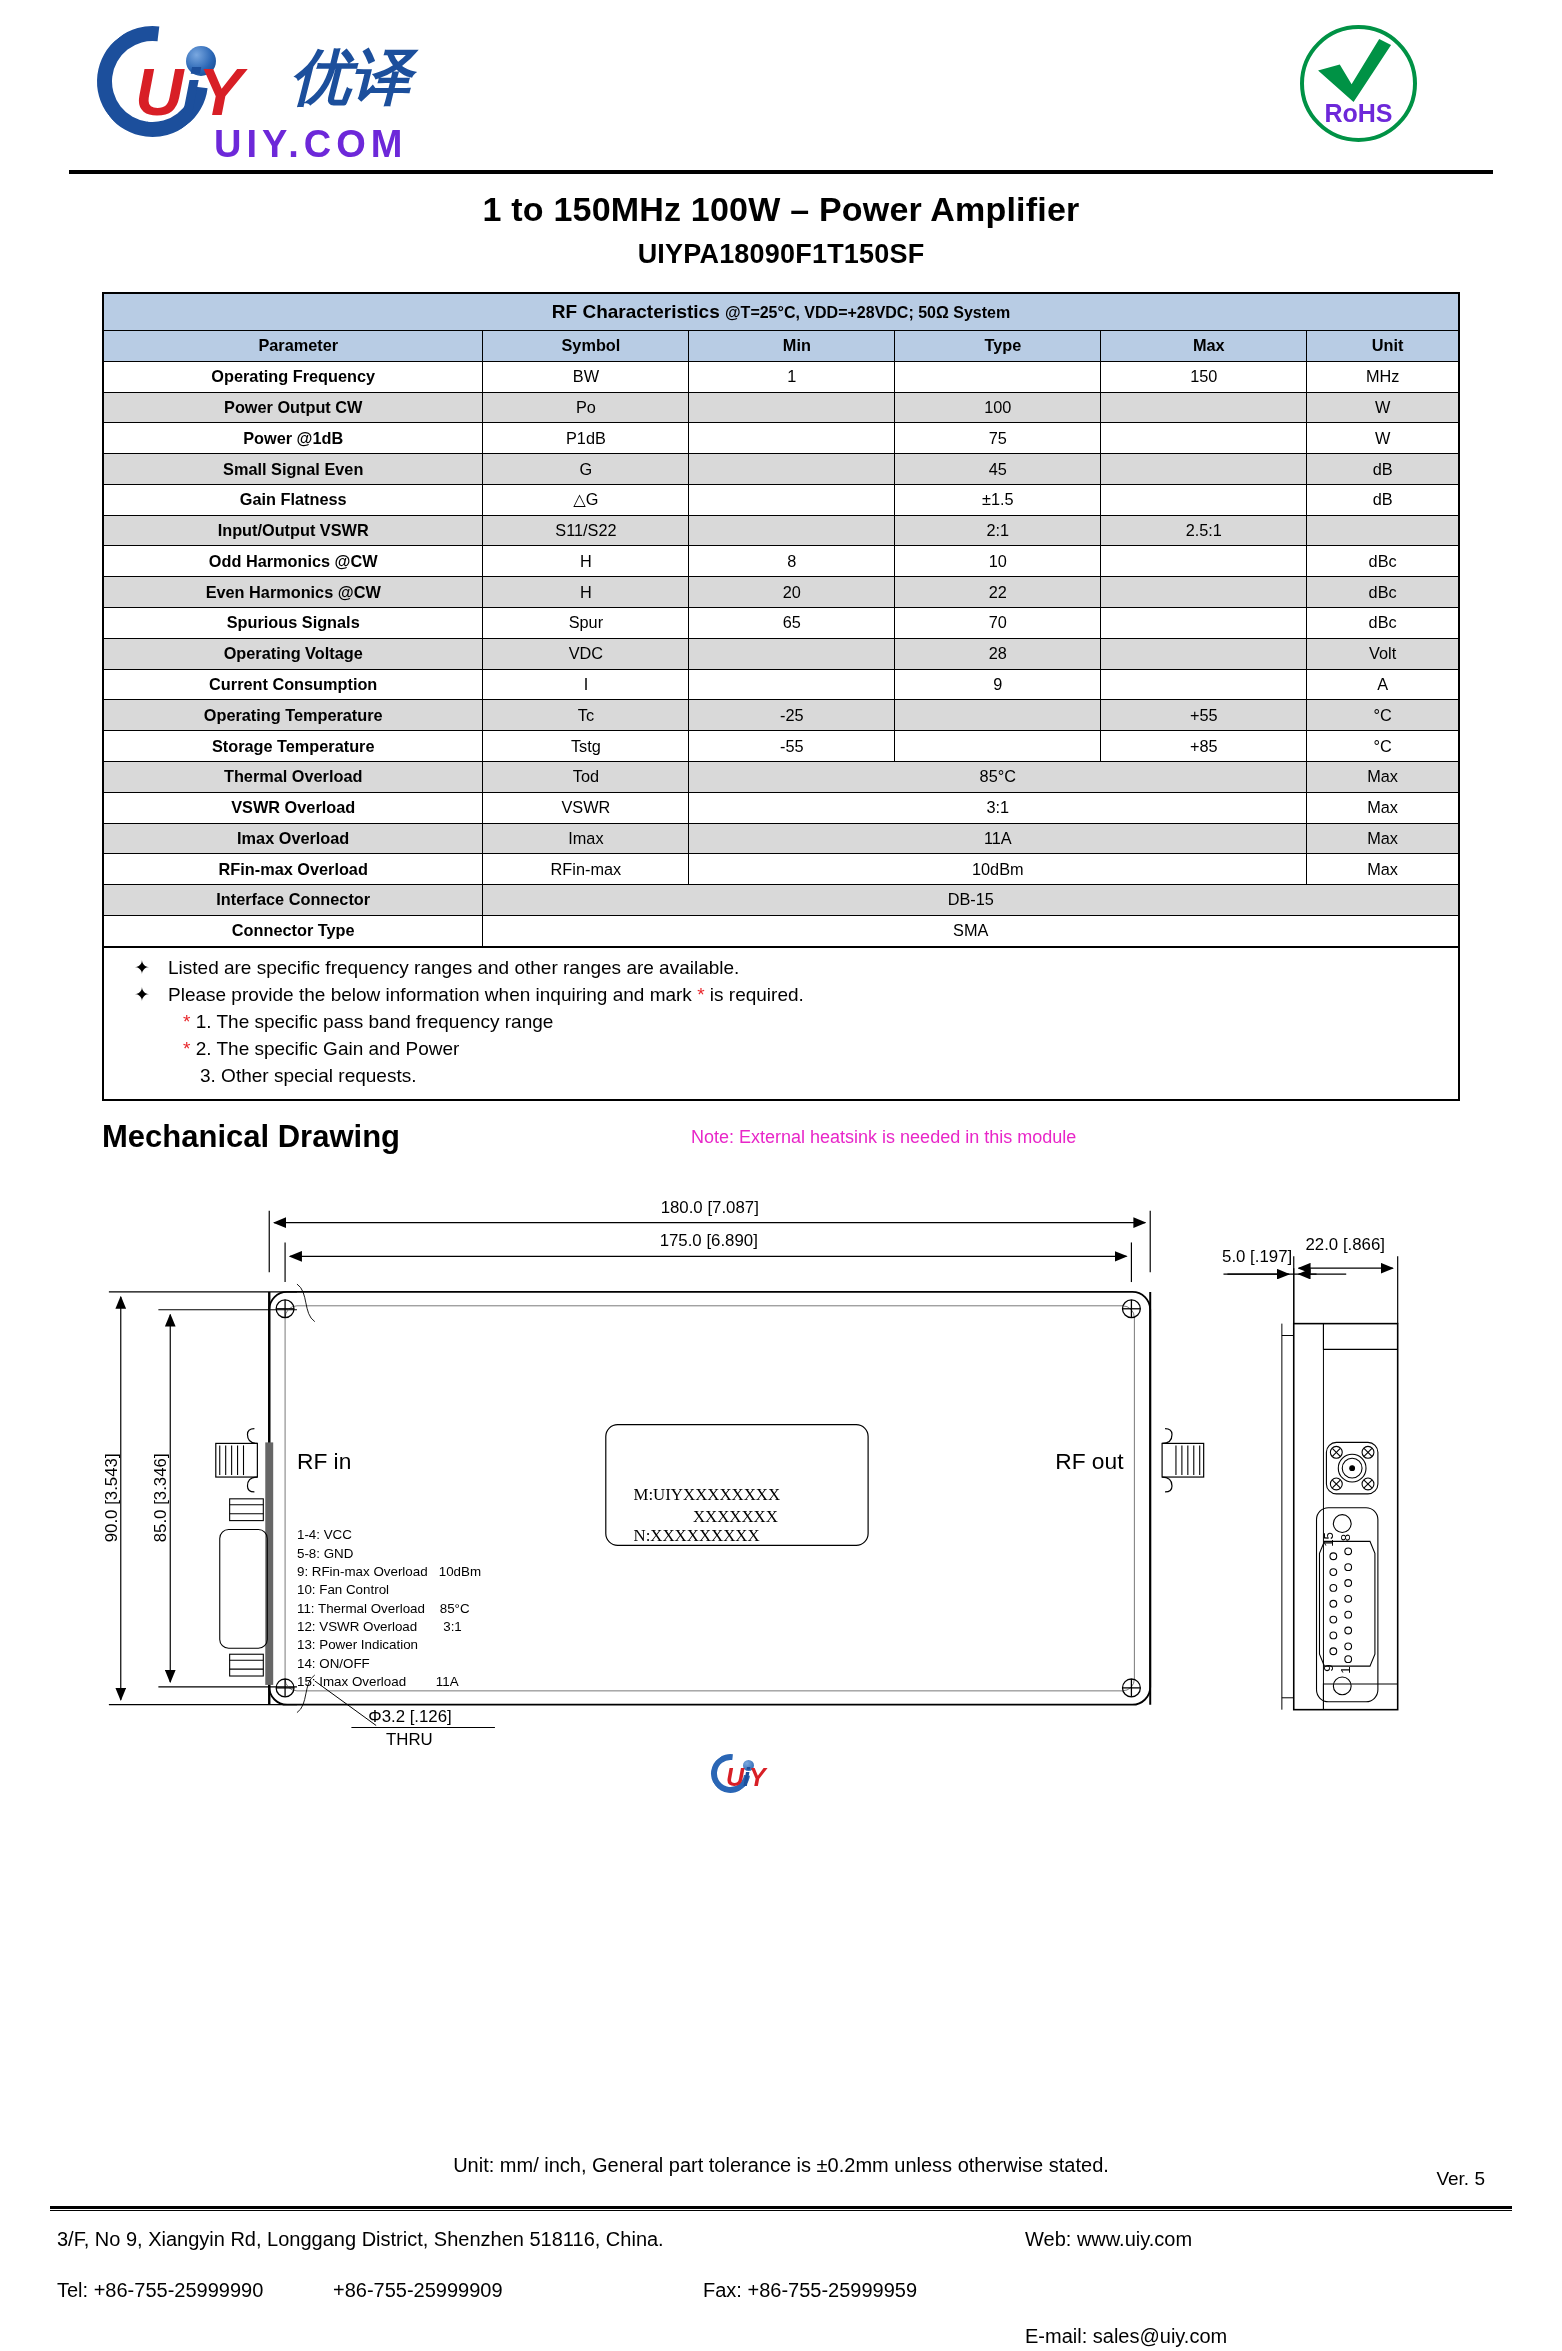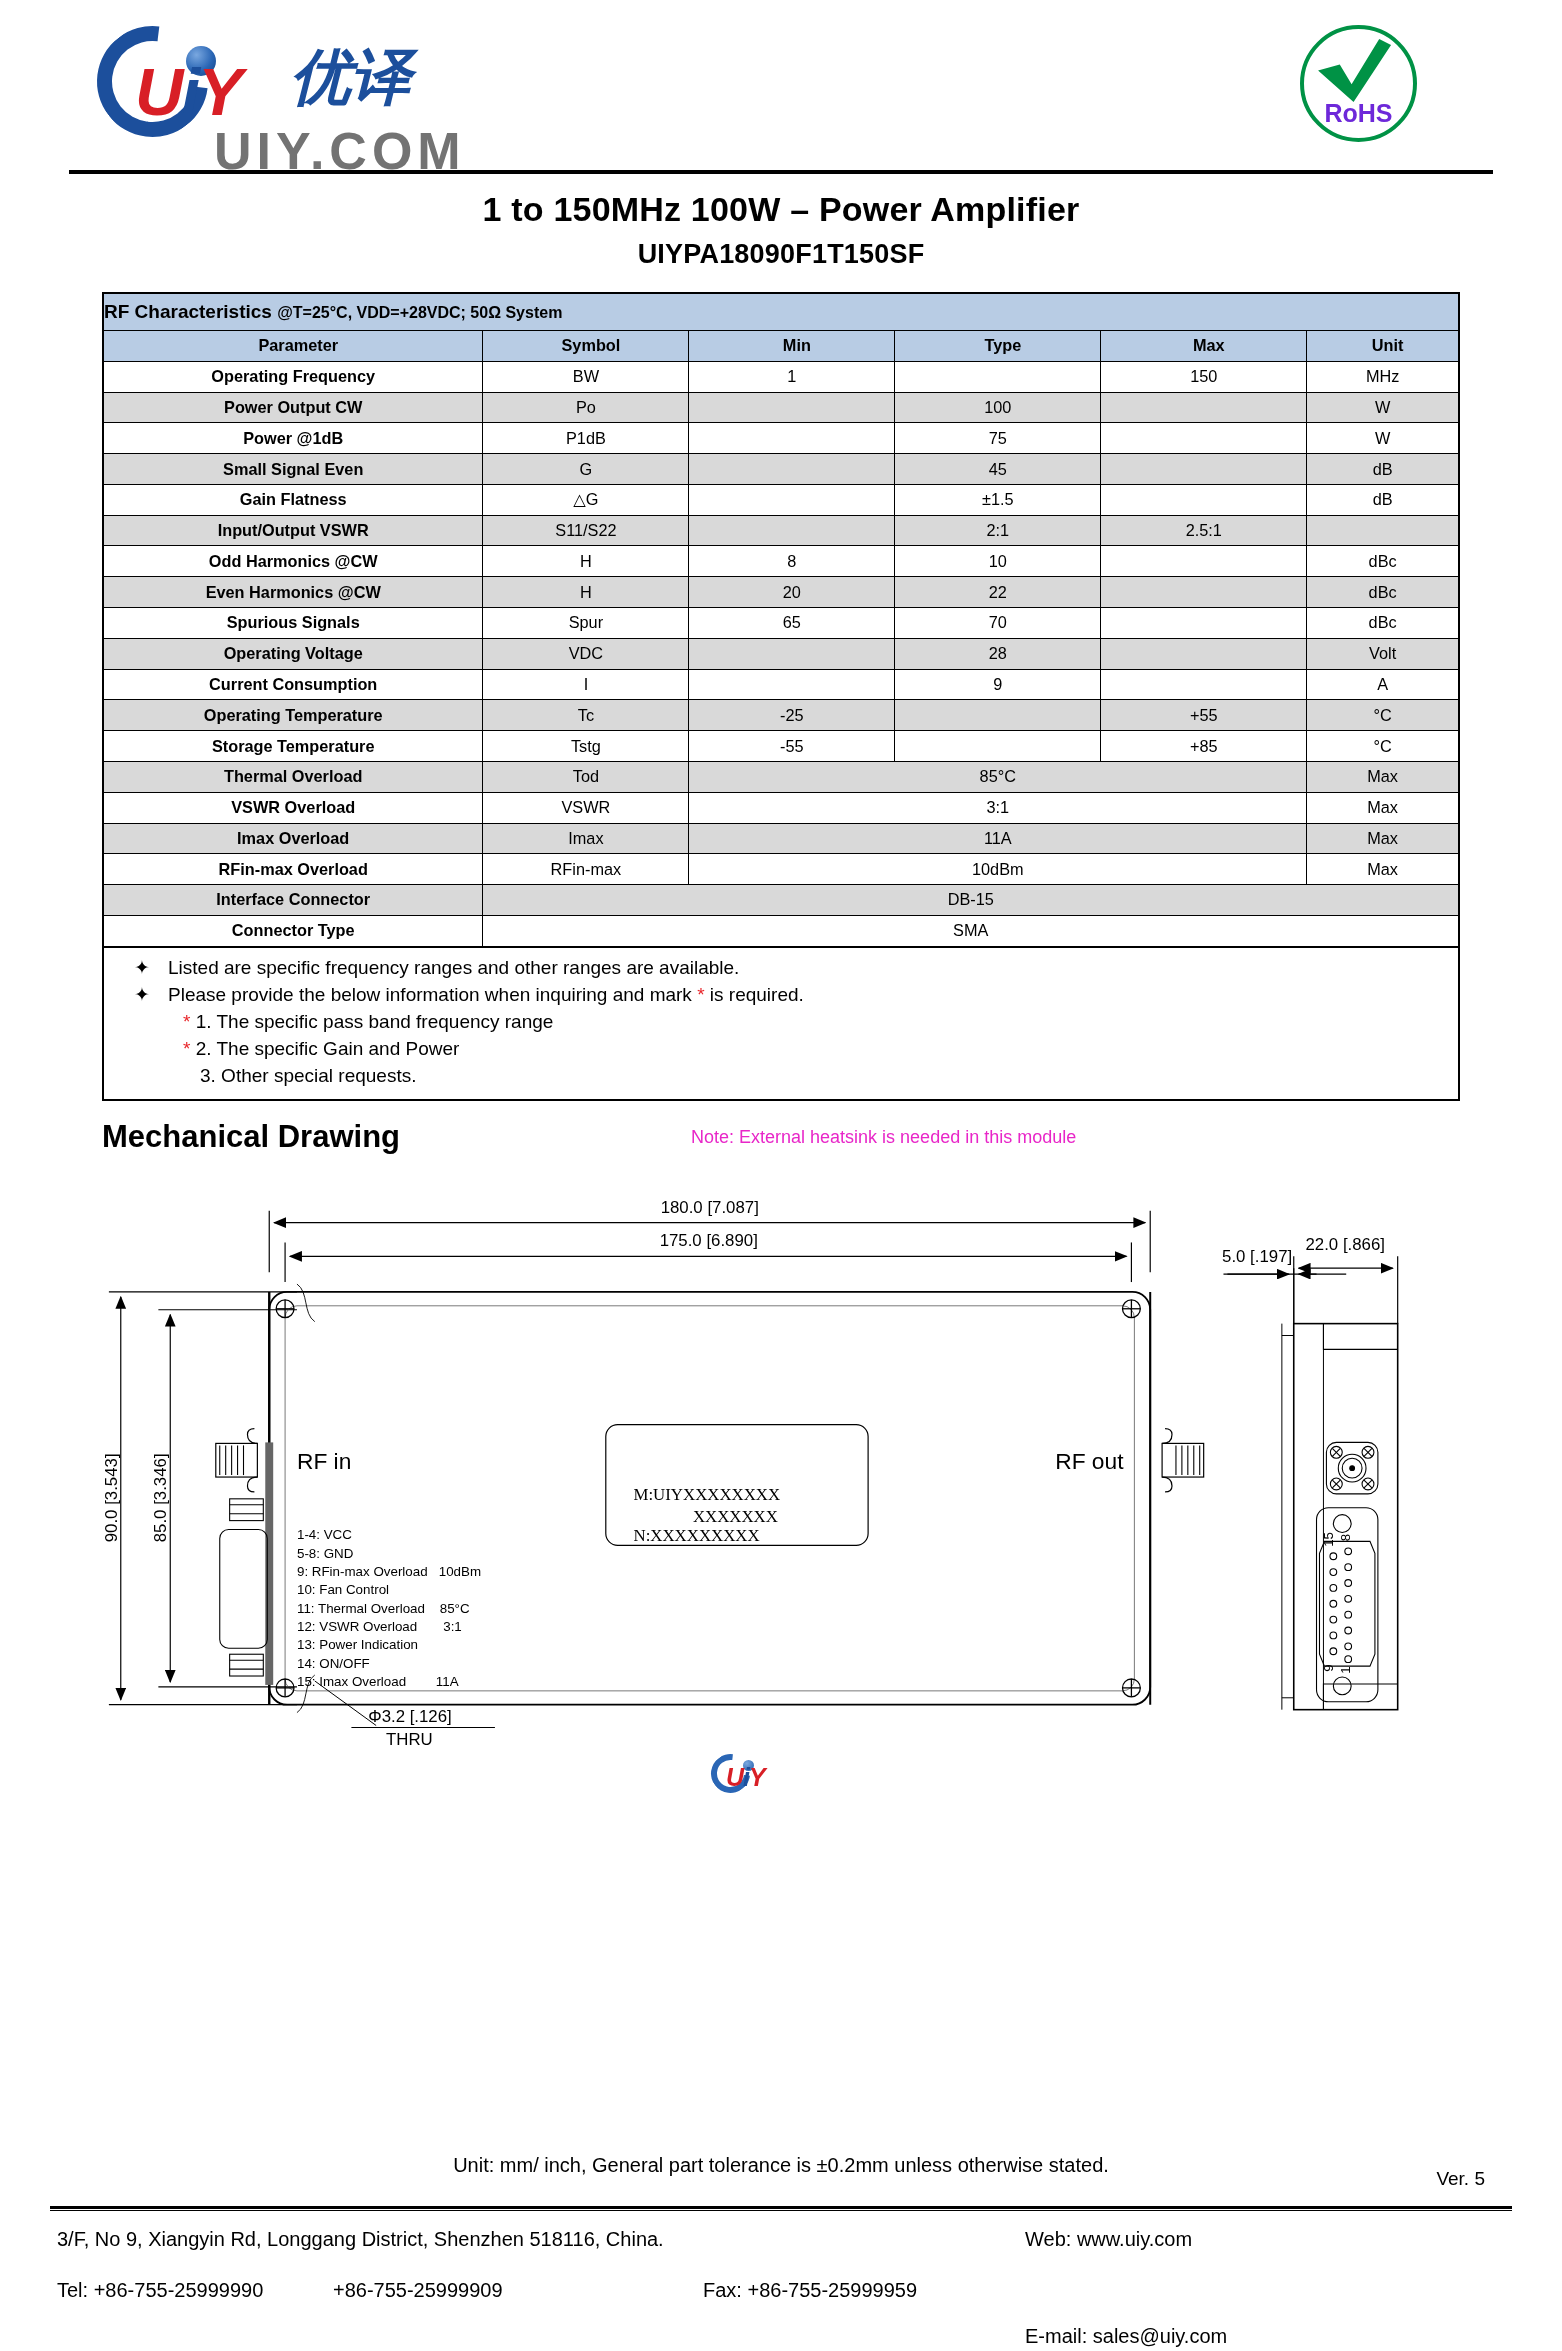--- a/index.html
+++ b/index.html
@@ -36,21 +36,21 @@
   #logo-uiy .i { color:#1c4f9c; }
   #logo-uiy .y { color:#d81f26; }
   #logo-cn {
     position:absolute; left:203px; top:28px;
     font-size:61px; font-weight:bold; font-style:italic;
     color:#1c4f9c; letter-spacing:-1px; line-height:1;
     font-family:"DejaVu Sans", sans-serif;
   }
   #logo-domain {
     position:absolute; left:127px; top:107px;
-    font-size:52px; font-weight:bold; color:#737373;
+    font-size:38px; font-weight:bold; color:#6d28d9;
     letter-spacing:5px; line-height:1;
   }
 
   #rohs { position:absolute; left:1300px; top:25px; width:117px; height:117px; }
   #rohs-circle {
     position:absolute; inset:0;
     border:4px solid #009245; border-radius:50%;
   }
   #rohs-check { position:absolute; left:14px; top:12px; }
   #rohs-text {
@@ -80,21 +80,21 @@
     border:2px solid #000;
     font-size:16.3px;
   }
   table.spec td, table.spec th {
     border:1px solid #000;
     text-align:center;
     padding:5.4px 2px;
     font-weight:bold;
   }
   table.spec tr.banner td {
-    background:#b8cce4; text-align:left; padding:7px 0;
+    background:#b8cce4; text-align:center; padding:7px 10px;
     font-size:16px;
   }
   table.spec tr.banner .big { font-size:19px; font-weight:bold; }
   table.spec tr.banner .small { font-size:16px; font-weight:bold; }
   table.spec tr.colhead td { background:#b8cce4; font-size:16.3px; font-weight:bold;padding-left:12px; }
   table.spec tr.alt td { background:#d9d9d9;text-align:center; }
   table.spec td.val { font-weight:normal; }
   .c-param { width:297px; }
   .c-sym   { width:161px; }
   .c-min   { width:161px; }

